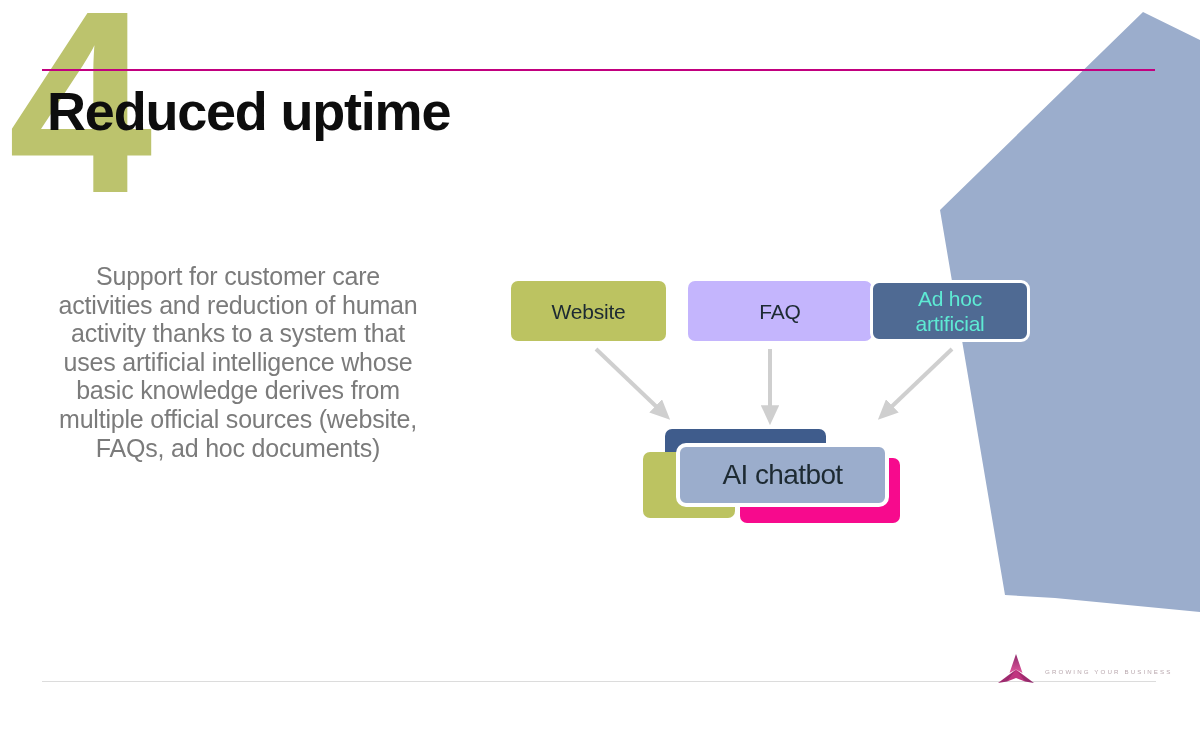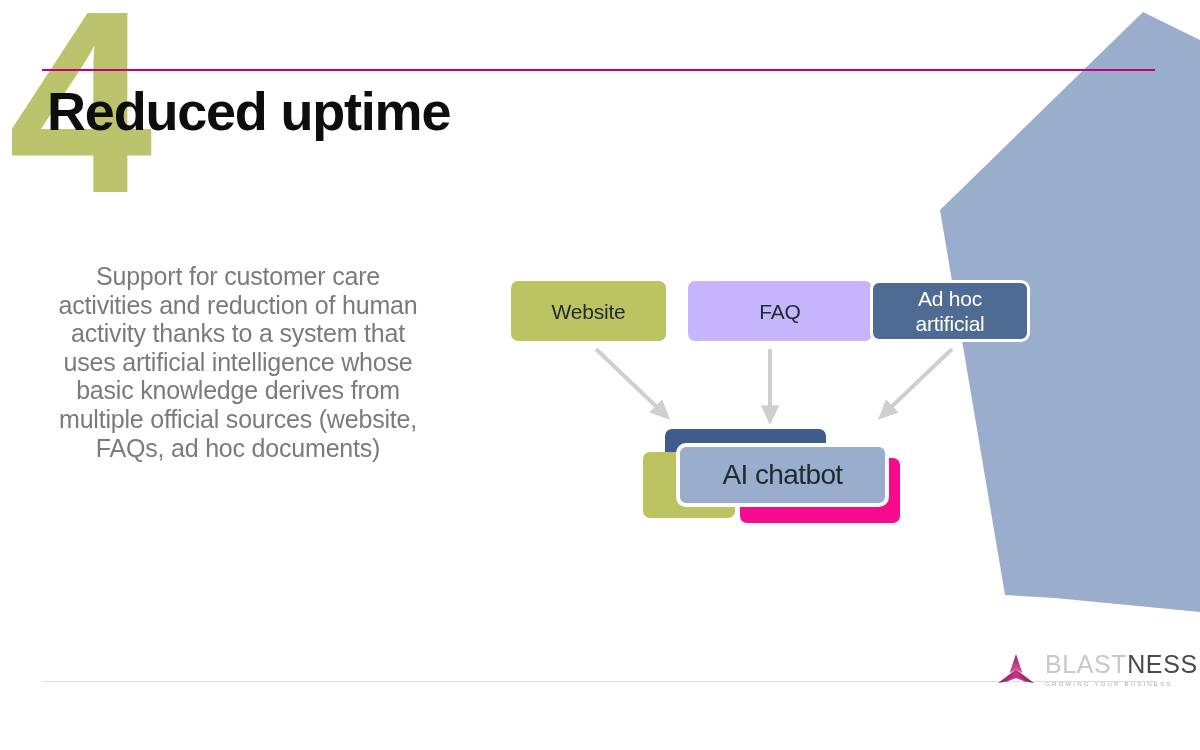--- a/index.html
+++ b/index.html
@@ -97,21 +97,21 @@
   }
   .node-faq {
     left: 688px; top: 281px;
     width: 184px; height: 60px;
     background: #c4b5fd;
   }
   .node-adhoc {
     left: 870px; top: 280px;
     width: 160px; height: 62px;
     background: #4f6a93;
-    color: #ffffff;
+    color: #5eead4;
     border: 3px solid #ffffff;
     border-radius: 9px;
   }
 
   .arrows {
     position: absolute;
     left: 0; top: 0;
     width: 1200px; height: 750px;
     pointer-events: none;
   }
@@ -251,16 +251,15 @@
         <stop offset="0" stop-color="#b42a72"></stop>
         <stop offset="1" stop-color="#8e2a6b"></stop>
       </linearGradient>
     </defs>
     <polygon points="20,2 26.5,21 20,17.5 13.5,21" fill="url(#lgA)"></polygon>
     <polygon points="2,31 20,17.5 17.5,24.5 11,29.5" fill="url(#lgB)"></polygon>
     <polygon points="38,31 20,17.5 22.5,24.5 29,29.5" fill="url(#lgB)"></polygon>
     <polygon points="20,17.5 11,29.5 20,26 29,29.5" fill="#c0347f"></polygon>
   </svg>
   <span class="logo-text-wrap">
-    <span class="logo-word"><span class="light">BLAST</span><span class="dark">NESS</span></span>
     <span class="logo-tagline">GROWING YOUR BUSINESS</span>
   </span>
 </div>
 
 </body></html>

